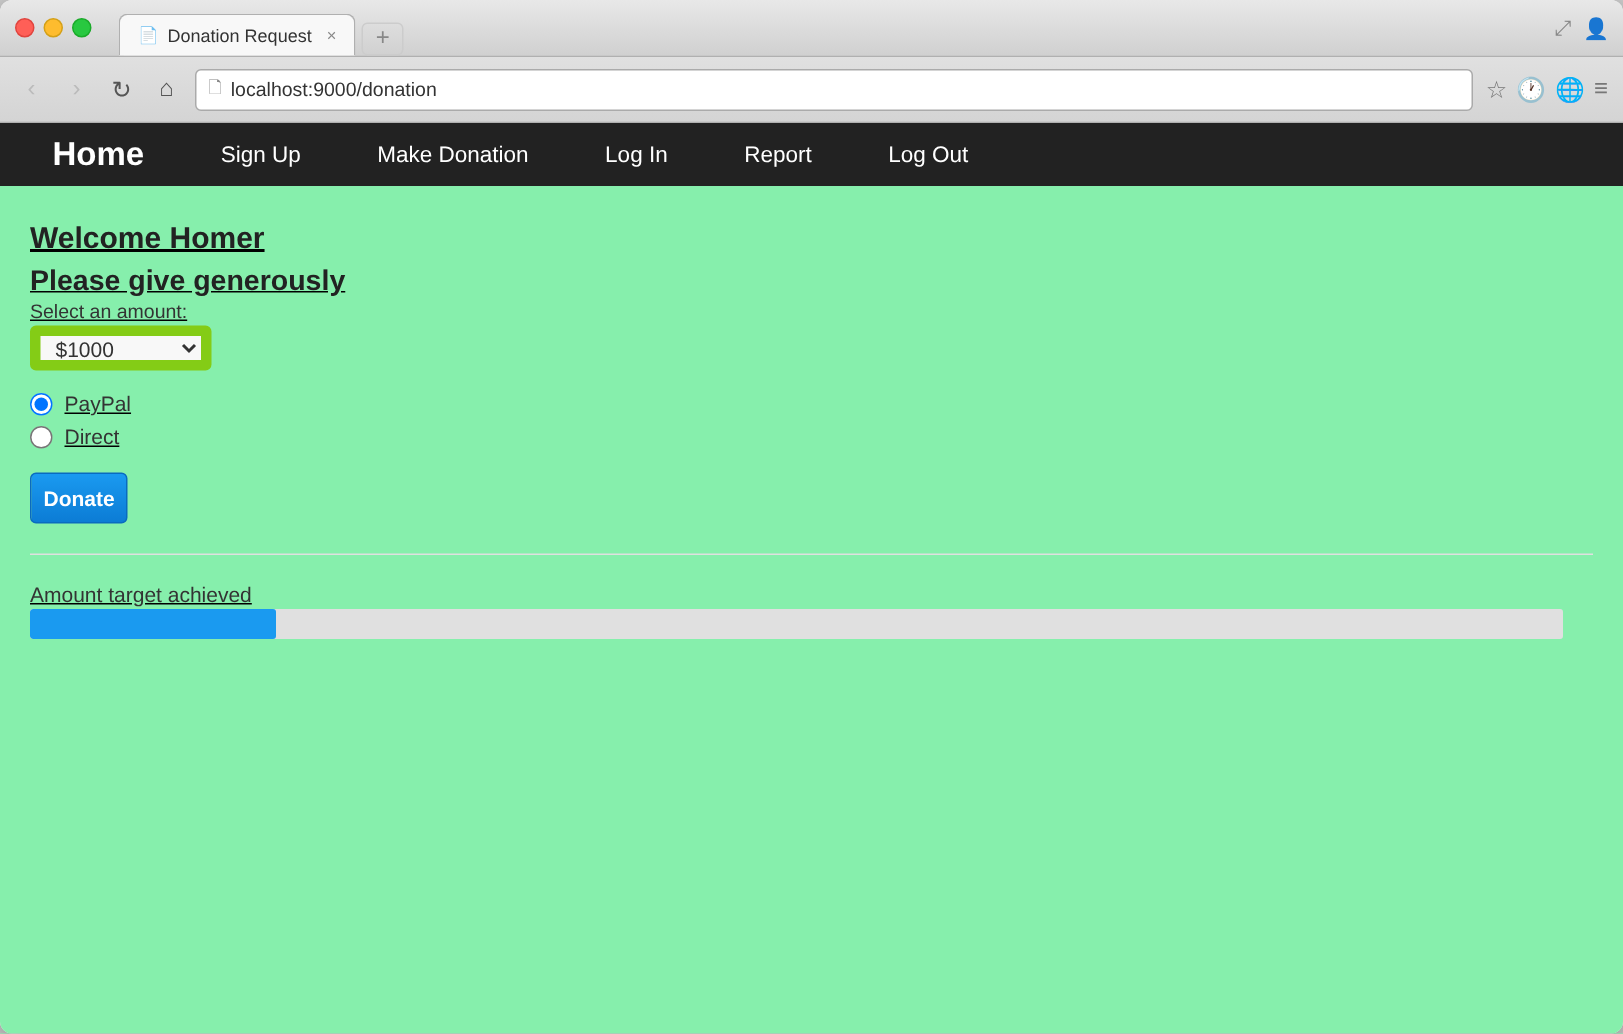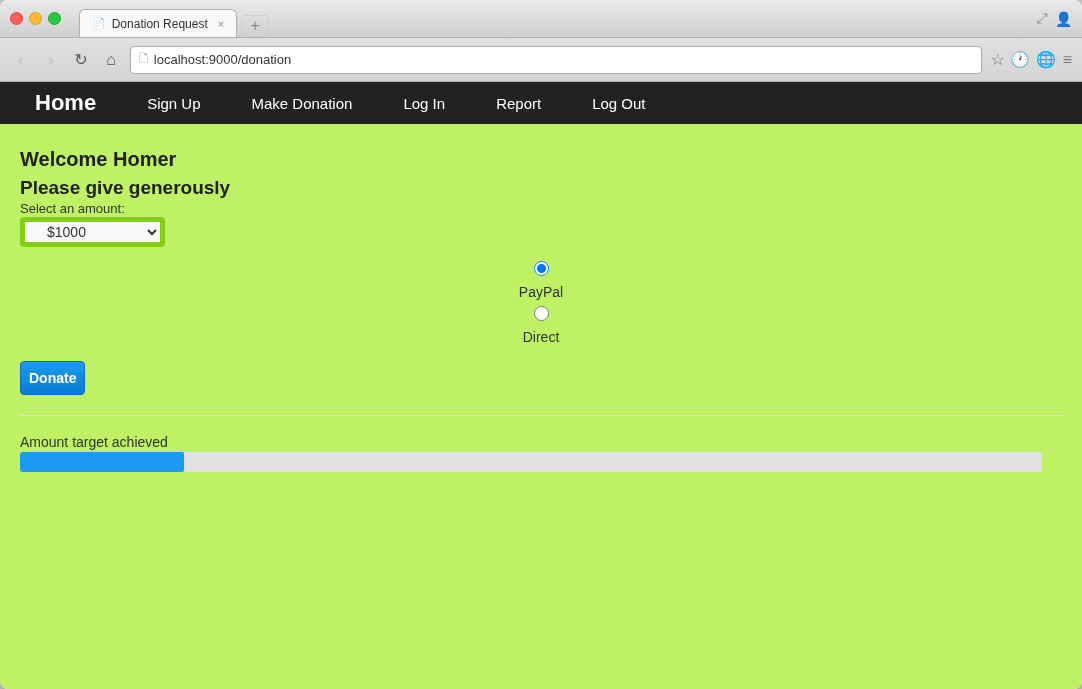--- a/index.html
+++ b/index.html
@@ -203,24 +203,25 @@
     }
 
     .nav-item:first-child {
       font-size: 22px;
       font-weight: bold;
       padding-left: 0;
     }
 
     
     .page-content {
-      background: #bef264;
+      background: #86efac;
       flex: 1;
       padding: 24px 20px;
       overflow-y: auto;
+      text-decoration: underline;
     }
 
     .welcome-title {
       font-size: 20px;
       font-weight: bold;
       color: #222;
       margin-bottom: 6px;
     }
 
     .subtitle {
@@ -229,45 +230,44 @@
       color: #222;
     }
 
     .amount-label {
       font-size: 13px;
       color: #333;
       margin-bottom: 6px;
     }
 
     .amount-select {
-      width: 145px;
+      width: 121px;
       height: 30px;
       font-size: 14px;
       color: #333;
       background: #f8f8f8;
-      border: 5px solid #84cc16;
+      border: 7px solid #84cc16;
       border-radius: 4px;
-      padding: 0 18px;
+      padding: 0 6px;
       margin-bottom: 14px;
       cursor: pointer;
     }
 
     .payment-options {
       margin-bottom: 16px;
     }
 
     .radio-option {
       display: flex;
       align-items: center;
       gap: 8px;
       margin-bottom: 6px;
       font-size: 14px;
       color: #333;
       cursor: pointer;
-      flex-direction: column;
     }
 
     .radio-option input[type="radio"] {
       width: 15px;
       height: 15px;
       cursor: pointer;
     }
 
     .donate-btn {
       background: linear-gradient(to bottom, #1a9af0, #0c7cd5);

